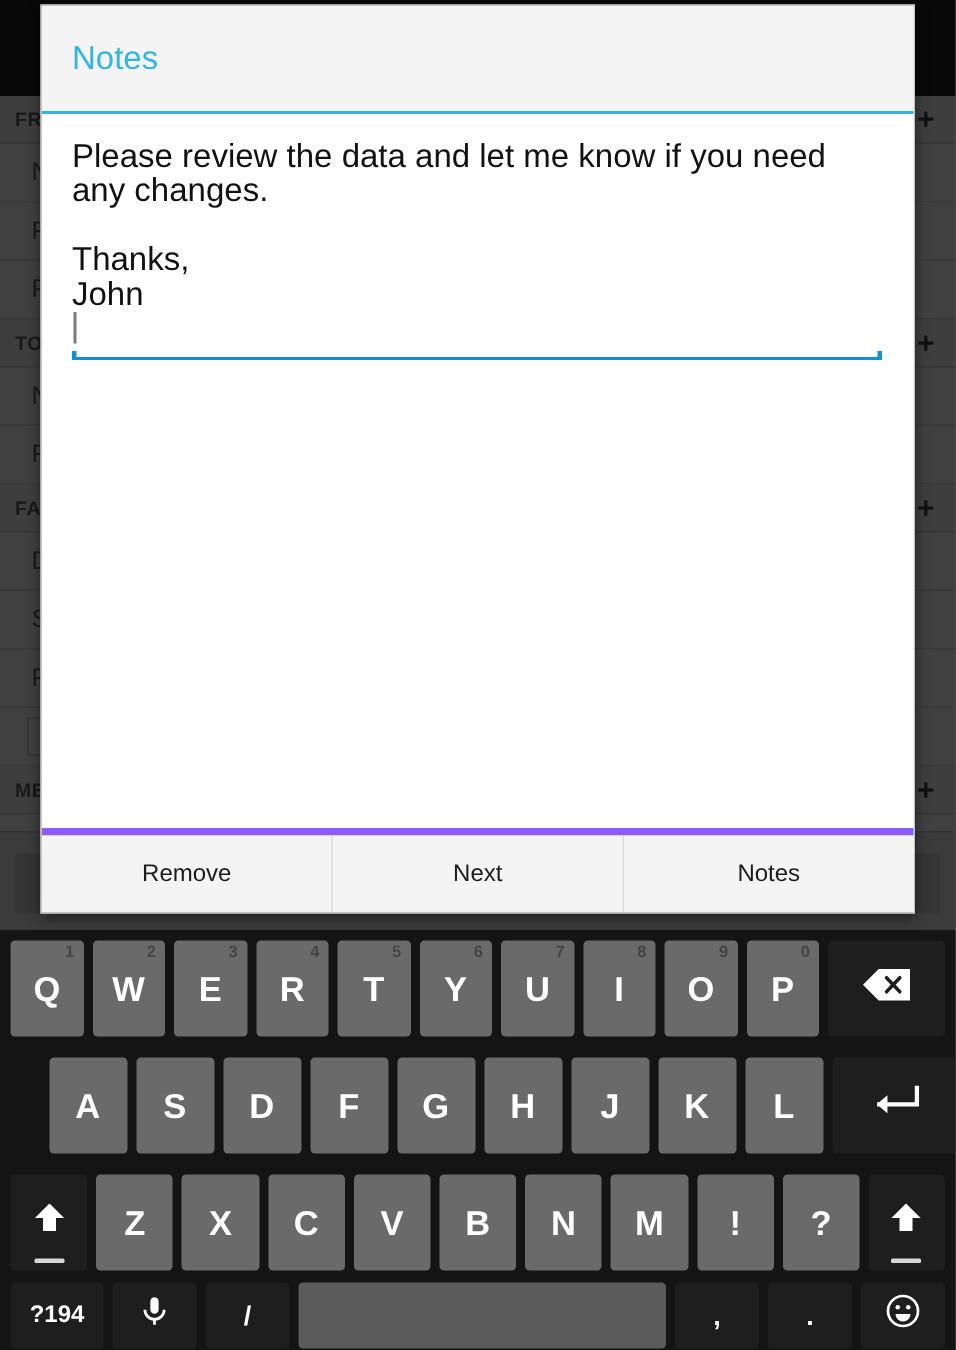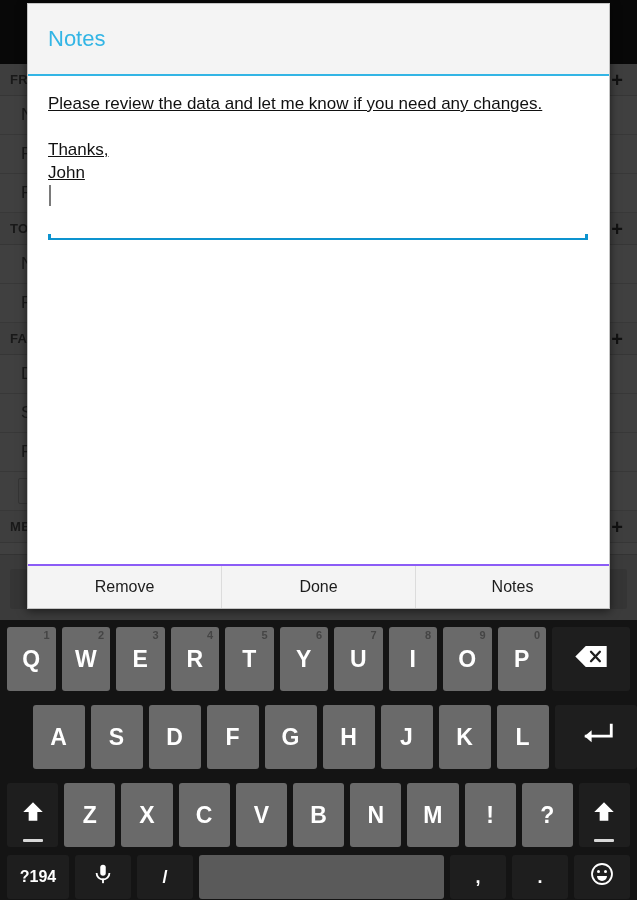--- a/index.html
+++ b/index.html
@@ -78,42 +78,42 @@
   .dlg-title {
     font-size: 22px; color: #33b5e5; padding-left: 20px; font-weight: normal;
   }
   .dlg-body {
     flex: 1 1 auto; background: #fff; position: relative; padding: 16px 20px 0 20px;
   }
   .note-field {
     position: relative; width: 540px; min-height: 148px;
   }
   .note-text {
-    font-size: 17px; line-height: 23px; color: #111;
-    white-space: pre-wrap; word-wrap: break-word; text-decoration: underline;
+    font-size: 22px; line-height: 23px; color: #111;
+    white-space: pre-wrap; word-wrap: break-word;
   }
   .caret {
     display: block; width: 1.5px; height: 21px; background: #7a7a7a;
     margin-top: 1px; margin-left: 1px;
   }
   .field-underline {
     position: absolute; left: 0; right: 0; bottom: 0; height: 6px;
   }
   .field-underline .bar {
     position: absolute; left: 0; right: 0; bottom: 0; height: 2px; background: #0d93cf;
   }
   .field-underline .tick {
     position: absolute; bottom: 0; width: 3px; height: 6px; background: #0d93cf;
   }
   .field-underline .tick.l { left: 0; }
   .field-underline .tick.r { right: 0; }
 
   .dlg-buttons {
-    flex: 0 0 auto; height: 44px; background: #f4f4f4;
-    border-top: 2px solid #8b5cf6; display: flex;
+    flex: 0 0 auto; height: 56px; background: #f4f4f4;
+    border-top: 5px solid #8b5cf6; display: flex;
   }
   .dlg-btn {
     flex: 1 1 0; display: flex; align-items: center; justify-content: center;
     font-size: 16px; color: #1c1c1c; background: #f4f4f4; cursor: pointer;
   }
   .dlg-btn + .dlg-btn { border-left: 1px solid #dcdcdc; }
 
   
   .keyboard {
     position: absolute; left: 0; top: 620px; width: 637px; height: 280px;
@@ -247,21 +247,21 @@
         <div class="field-underline">
           <span class="tick l"></span>
           <span class="bar"></span>
           <span class="tick r"></span>
         </div>
       </div>
     </div>
 
     <div class="dlg-buttons">
       <div class="dlg-btn">Remove</div>
-      <div class="dlg-btn">Done</div>
+      <div class="dlg-btn">Next</div>
       <div class="dlg-btn">Notes</div>
     </div>
   </div>
 
   <div class="keyboard">
 
     <div class="kb-row r1">
       <div class="key">
           <span class="hint">1</span>
           <span>Q</span>

